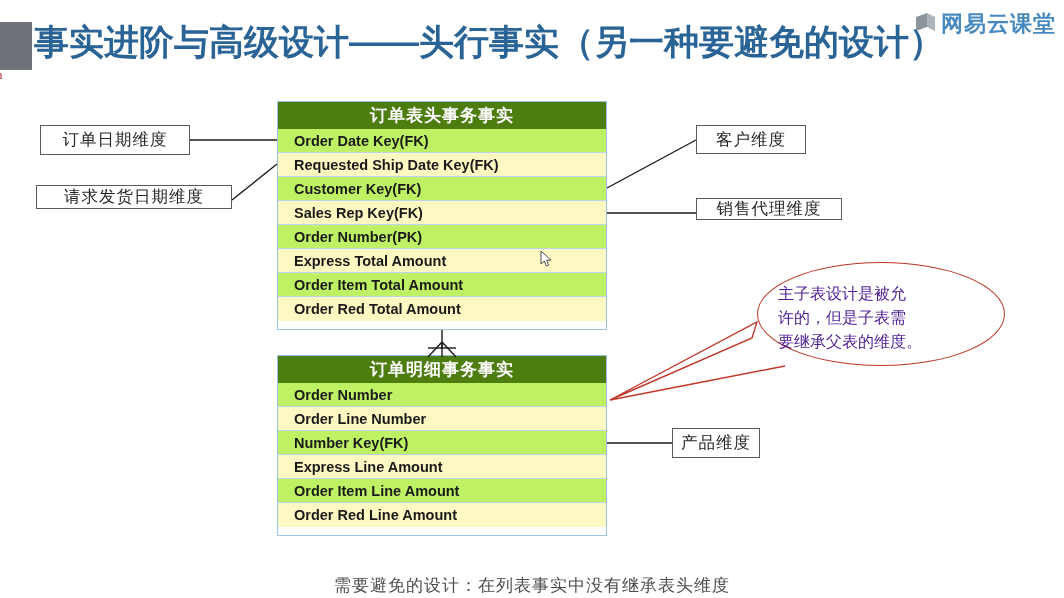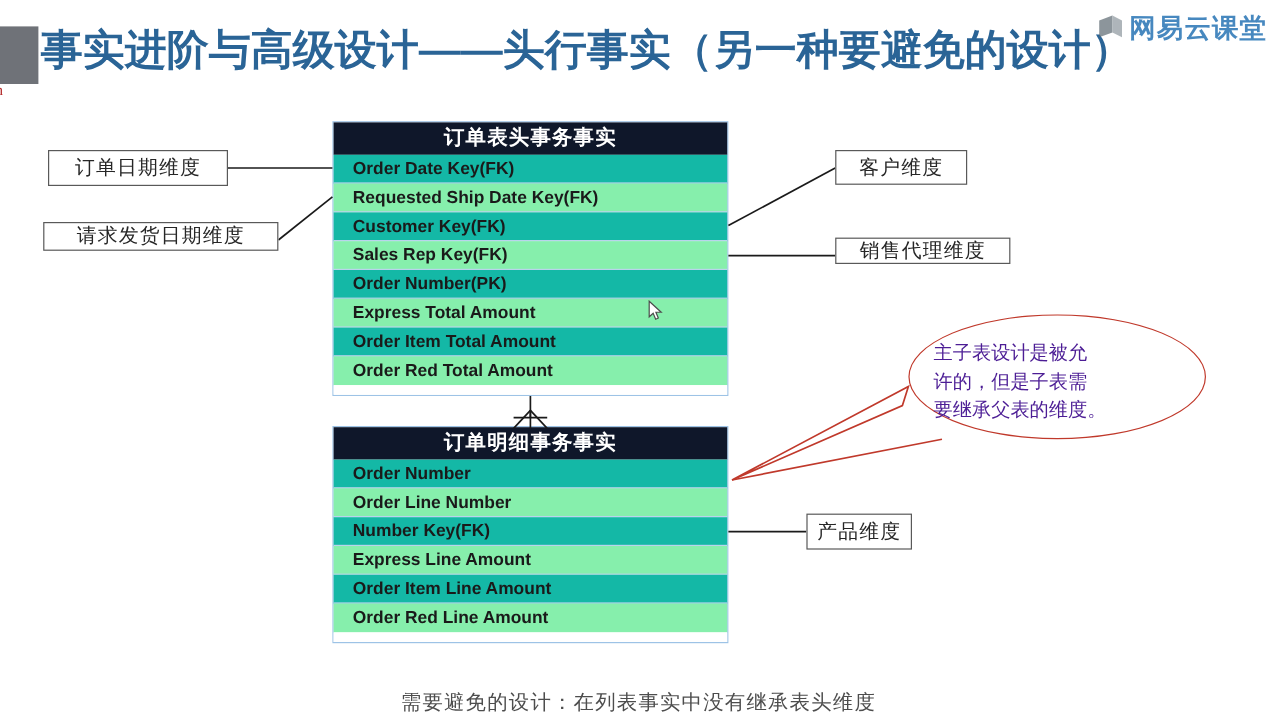--- a/index.html
+++ b/index.html
@@ -75,44 +75,44 @@
   }
 
   
   .entity {
     position: absolute;
     border: 1px solid #9dc3e6;
     box-sizing: border-box;
     background: #ffffff;
   }
   .entity-header {
-    background: #0f172a;
+    background: #4d7c0f;
     color: #ffffff;
     font-size: 17px;
     font-weight: bold;
     text-align: center;
     line-height: 27px;
     height: 27px;
     letter-spacing: 1px;
     font-family: "DejaVu Sans", sans-serif;
   }
   .entity-row {
     height: 24px;
     line-height: 24px;
     font-size: 14.5px;
     font-weight: bold;
     color: #1a1a1a;
     padding-left: 16px;
     box-sizing: border-box;
     border-bottom: 1px solid #b9d4ec;
-    background: #86efac;
+    background: #fef9c3;
     white-space: nowrap;
   }
   .entity-row.alt {
-    background: #14b8a6;
+    background: #bef264;
   }
   .entity-row.last {
     border-bottom: none;
   }
   .entity-pad {
     height: 8px;
     background: #ffffff;
   }
 
   

